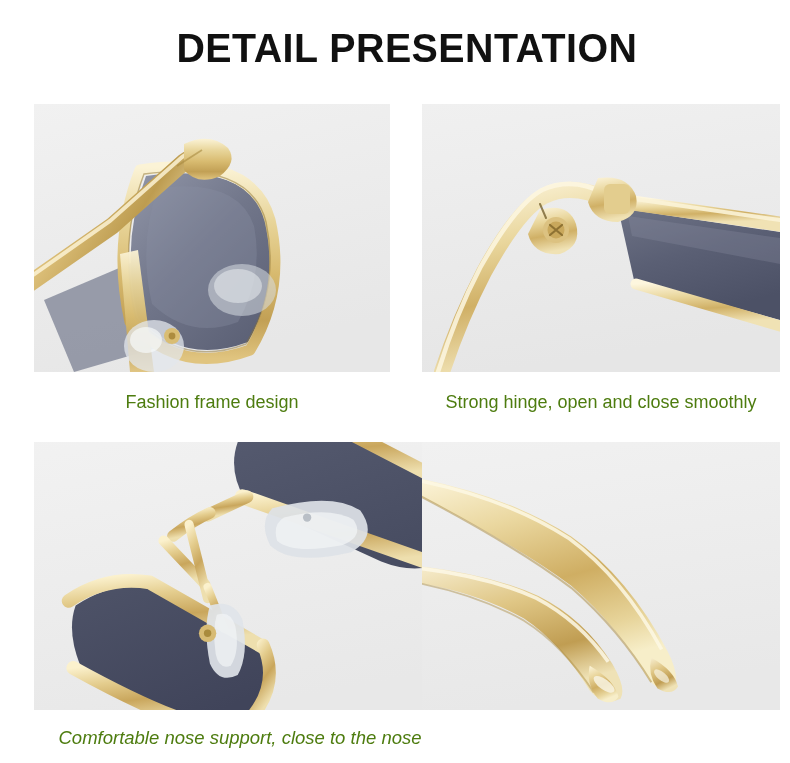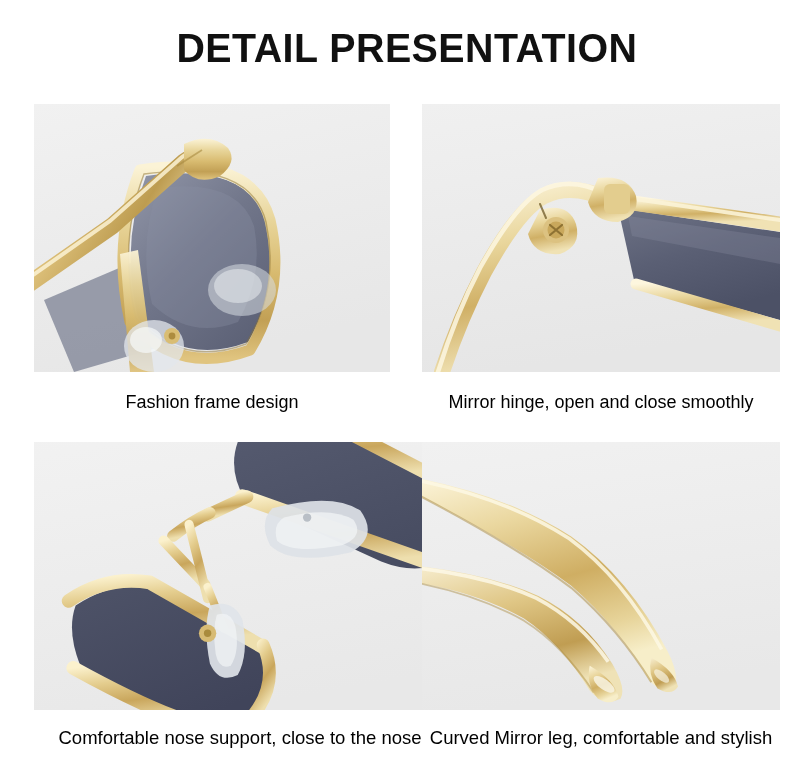--- a/index.html
+++ b/index.html
@@ -41,42 +41,42 @@
     left: 0;
     top: 96px;
     width: 790px;
     height: 660px;
   }
   .cell {
     position: absolute;
   }
   .cell-tl { left: 22px;  top: 8px;   width: 356px; }
   .cell-tr { left: 410px; top: 8px;   width: 358px; }
-  .cell-bl { left: 22px;  top: 346px; width: 412px; }
+  .cell-bl { left: 22px;  top: 346px; width: 412px; font-style: italic; }
   .cell-br { left: 410px; top: 346px; width: 358px; }
 
   .photo {
     position: relative;
     width: 100%;
     height: 268px;
     background: #ededed;
     overflow: hidden;
   }
   .photo svg {
     display: block;
     width: 100%;
     height: 100%;
   }
   .caption {
     margin-top: 19px;
     text-align: center;
     font-family: "Liberation Sans", sans-serif;
     font-size: 18px;
     line-height: 22px;
-    color: #000000;
+    color: #4d7c0f;
     white-space: nowrap;
   }
   .cell-bl .caption,
   .cell-br .caption {
     font-size: 18.5px;
     margin-top: 17px;
   }
 </style>
 </head>
 <body>
@@ -181,21 +181,21 @@
           <path d="M176 74 Q206 70 214 92 Q218 112 196 118 Q172 118 166 98 Z" fill="url(#goldC)"></path>
           <rect x="182" y="80" width="26" height="30" rx="6" fill="#e3cd8e"></rect>
 
           <path d="M118 106 Q146 98 154 120 Q160 142 138 150 Q112 152 106 130 Z" fill="url(#goldC)"></path>
           <circle cx="134" cy="126" r="13" fill="#dcc281"></circle>
           <circle cx="134" cy="126" r="8.5" fill="#c9a85c"></circle>
           <path d="M128 121 L140 131 M140 121 L128 131" stroke="#8e7233" stroke-width="2.2" stroke-linecap="round"></path>
           <path d="M118 100 L124 114" stroke="#6f5b28" stroke-width="2" stroke-linecap="round" opacity="0.75"></path>
         </svg>
       </div>
-      <div class="caption">Mirror hinge, open and close smoothly</div>
+      <div class="caption">Strong hinge, open and close smoothly</div>
     </div>
 
     <div class="cell cell-bl">
       <div class="photo">
         <svg viewBox="0 0 356 261" preserveAspectRatio="xMidYMid slice">
           <defs>
             <linearGradient id="bgBL" x1="0" y1="0" x2="0.25" y2="1">
               <stop offset="0" stop-color="#f2f2f2"></stop>
               <stop offset="1" stop-color="#e8e8e8"></stop>
             </linearGradient>
@@ -278,17 +278,16 @@
 
           <path d="M-6 120 Q70 128 118 150 Q162 172 190 216 Q204 240 198 250 Q182 258 168 242 Q140 196 104 172 Q58 146 -6 136 Z" fill="url(#goldF)"></path>
           <path d="M-6 122 Q68 130 116 152 Q158 174 186 214" stroke="#fdf8e6" stroke-width="3.6" fill="none" opacity="0.85"></path>
           <path d="M-6 136 Q58 148 104 174 Q142 198 172 244" stroke="#a9893e" stroke-width="1.8" fill="none" opacity="0.45"></path>
 
           <path d="M168 218 Q192 232 196 248 Q190 258 176 250 Q164 236 168 218 Z" fill="url(#goldE)"></path>
           <ellipse cx="182" cy="236" rx="12" ry="5" transform="rotate(36 182 236)" fill="#f8f3e2" opacity="0.85"></ellipse>
           <ellipse cx="238" cy="228" rx="9" ry="4" transform="rotate(40 238 228)" fill="#f8f3e2" opacity="0.7"></ellipse>
         </svg>
       </div>
-      <div class="caption">Curved Mirror leg, comfortable and stylish</div>
     </div>
 
   </div>
 </div>
 
 </body></html>

